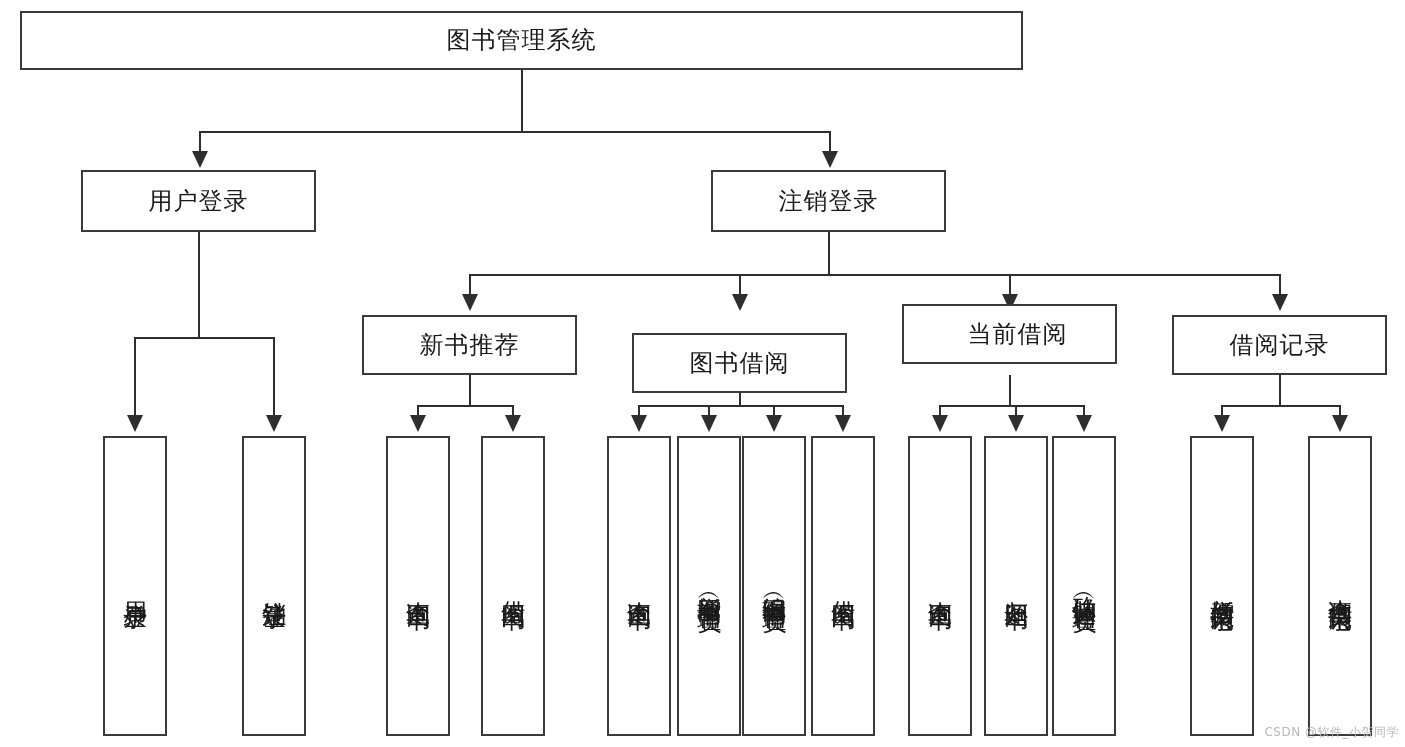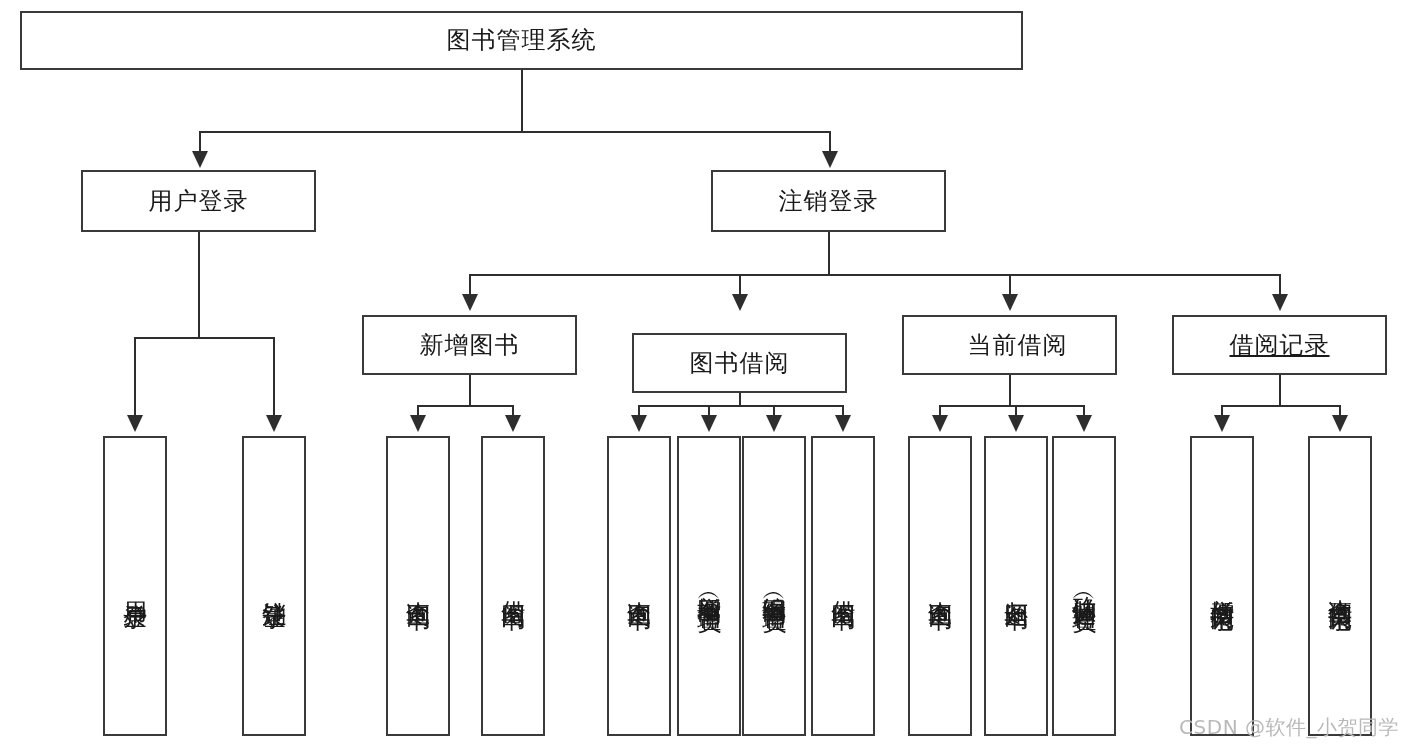--- a/index.html
+++ b/index.html
@@ -53,21 +53,21 @@
     width: 0;
     height: 0;
     border-left: 8px solid transparent;
     border-right: 8px solid transparent;
     border-top: 17px solid #2e2e2e;
   }
   .watermark {
     position: absolute;
     right: 6px;
     bottom: 6px;
-    font-size: 20px;
+    font-size: 12px;
     color: #b9b9b9;
     letter-spacing: 0.5px;
     user-select: none;
   }
 </style>
 </head>
 <body>
 
 <div id="canvas">
   <div id="edges">
@@ -130,29 +130,29 @@
       <div class="node node-h" style="left: 20px; top: 11px; width: 1003px; height: 59px;">
         <span>图书管理系统</span>
       </div>
       <div class="node node-h" style="left: 81px; top: 170px; width: 235px; height: 62px;">
         <span>用户登录</span>
       </div>
       <div class="node node-h" style="left: 711px; top: 170px; width: 235px; height: 62px;">
         <span>注销登录</span>
       </div>
       <div class="node node-h" style="left: 362px; top: 315px; width: 215px; height: 60px;">
-        <span>新增图书</span>
+        <span>新书推荐</span>
       </div>
       <div class="node node-h" style="left: 632px; top: 333px; width: 215px; height: 60px;">
         <span>图书借阅</span>
       </div>
-      <div class="node node-h" style="left: 902px; top: 315px; width: 215px; height: 60px; padding-left: 16px;">
+      <div class="node node-h" style="left: 902px; top: 304px; width: 215px; height: 60px; padding-left: 16px;">
         <span>当前借阅</span>
       </div>
-      <div class="node node-h" style="left: 1172px; top: 315px; width: 215px; height: 60px; text-decoration: underline;">
+      <div class="node node-h" style="left: 1172px; top: 315px; width: 215px; height: 60px;">
         <span>借阅记录</span>
       </div>
       <div class="node node-v" style="left: 103px; top: 436px; width: 64px; height: 300px;">
         <span>用户登录</span>
       </div>
       <div class="node node-v" style="left: 242px; top: 436px; width: 64px; height: 300px;">
         <span>注销登录</span>
       </div>
       <div class="node node-v" style="left: 386px; top: 436px; width: 64px; height: 300px;">
         <span>查询图书</span>

